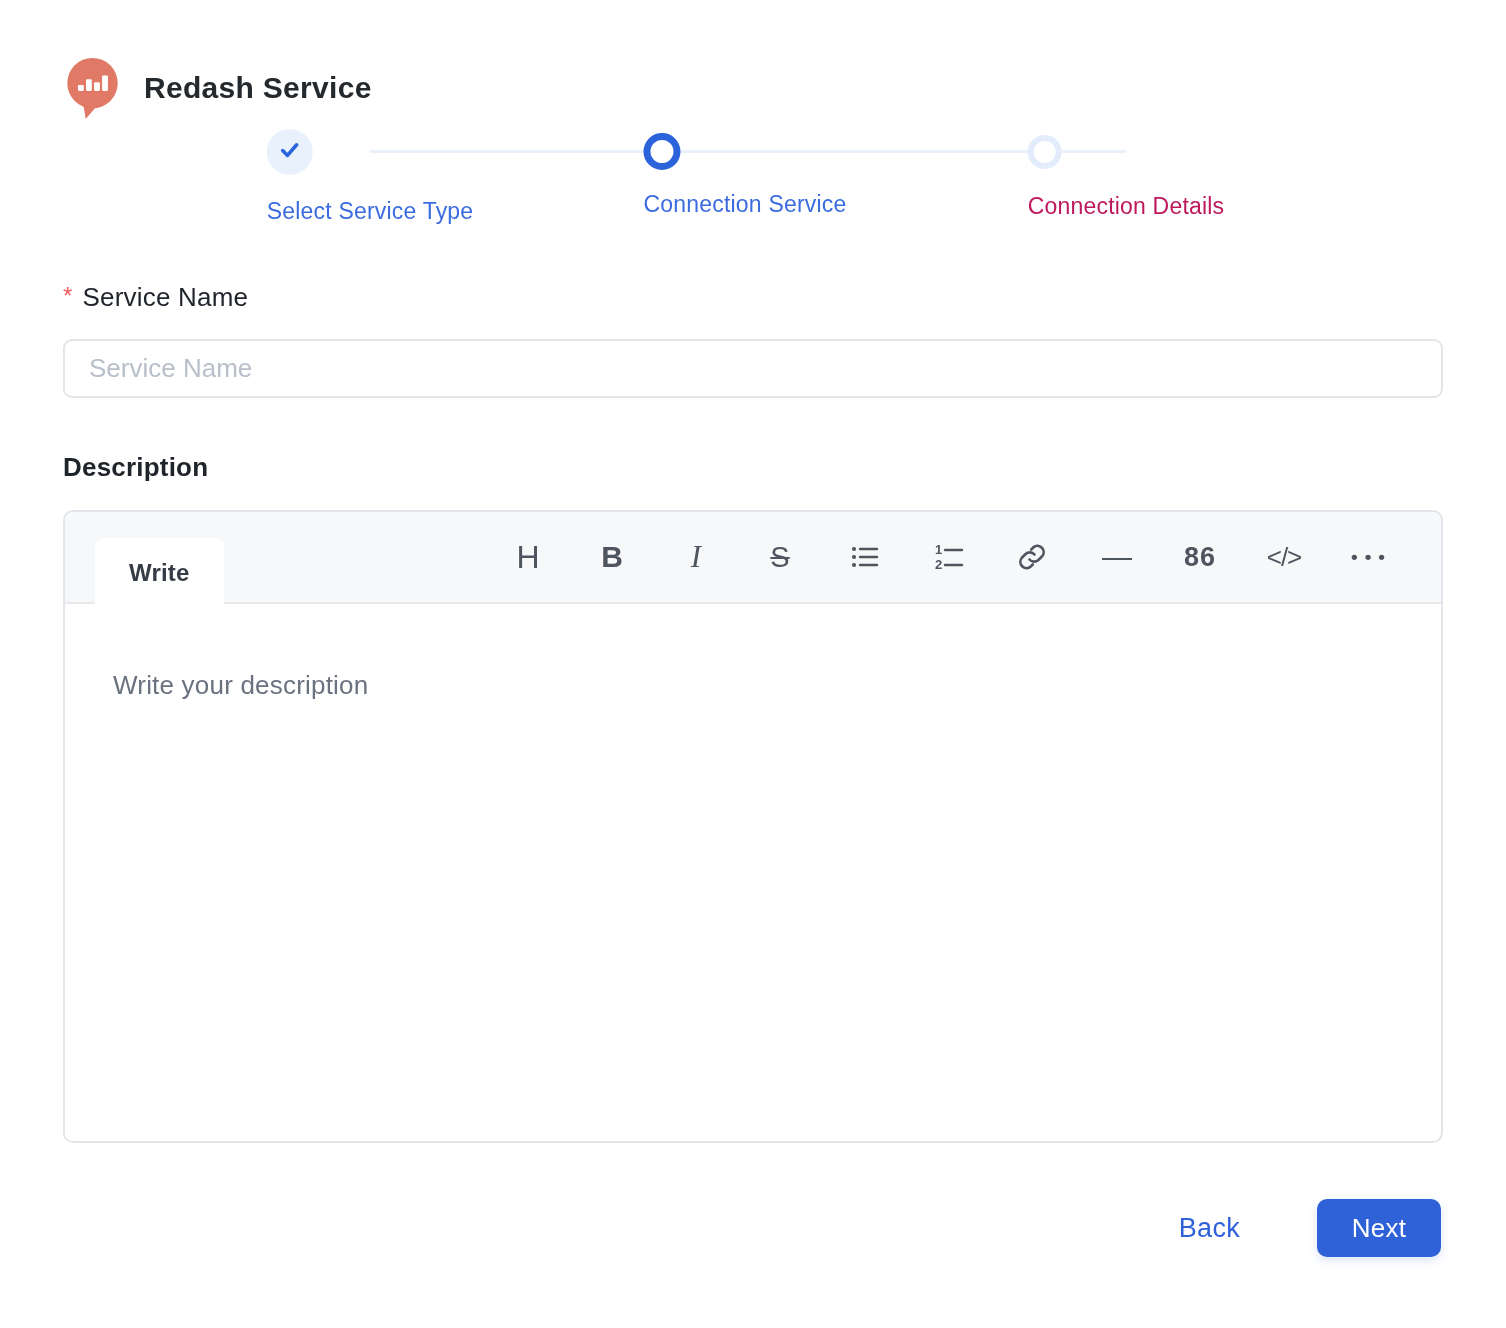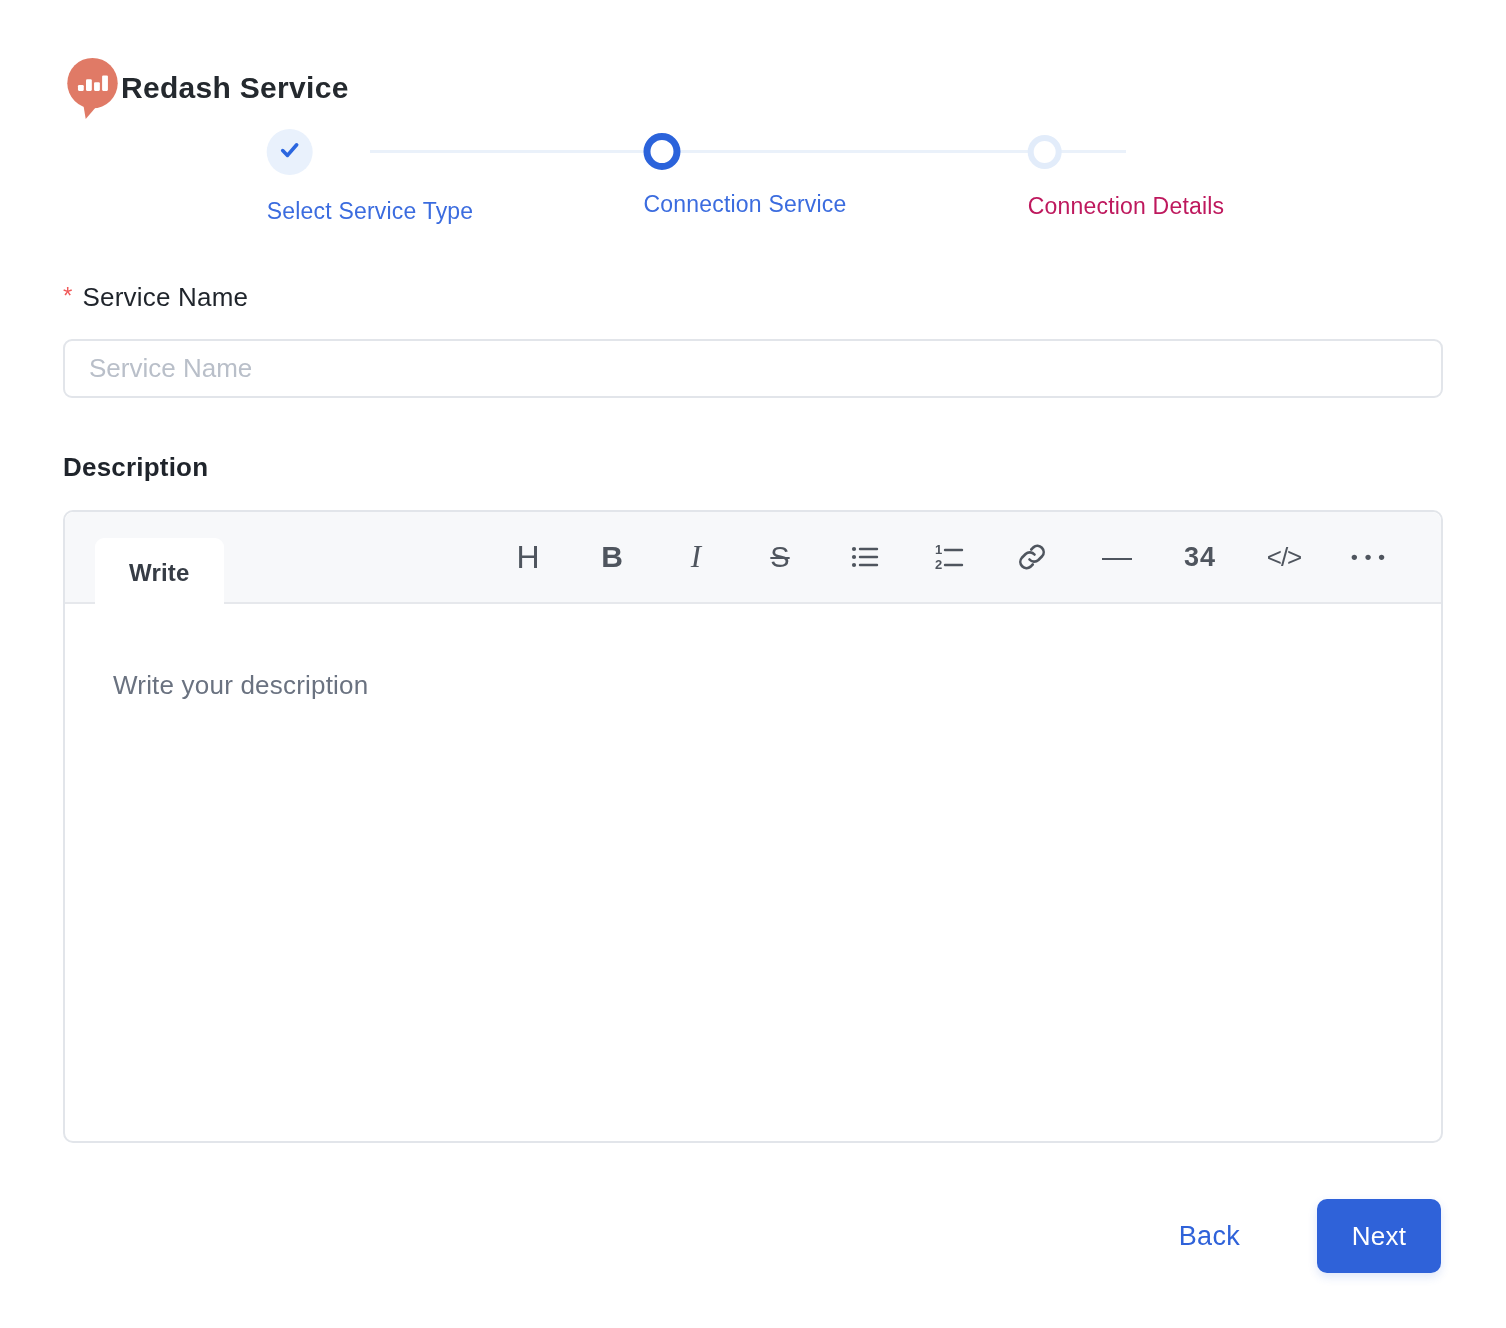--- a/index.html
+++ b/index.html
@@ -1,21 +1,21 @@
 <!DOCTYPE html>
 <html><head>
 <meta charset="utf-8">
 <style>
   html,body{margin:0;padding:0;background:#fff;}
   .page{
     position:relative;width:1506px;height:1328px;background:#ffffff;
     font-family:"Liberation Sans",sans-serif;color:#23272E;overflow:hidden;
   }
   
-  .brand{position:absolute;left:64px;top:56px;display:flex;align-items:center;}
+  .brand{position:absolute;left:64px;top:56px;display:flex;align-items:center;gap:23px;}
   .brand svg{display:block;}
   .page-title{font-size:30px;font-weight:600;color:#24292E;letter-spacing:.3px;}
   
   .stepper{position:absolute;left:63px;top:128px;width:1380px;height:104px;}
   .connector{position:absolute;left:307px;top:22px;width:756px;height:3px;background:#EAF1FA;}
   .step{position:absolute;top:0;transform:translateX(-50%);display:flex;flex-direction:column;align-items:flex-start;}
   .step-1{left:307px;} .step-2{left:682px;} .step-3{left:1063px;}
   .dot{position:relative;z-index:2;box-sizing:border-box;display:flex;align-items:center;justify-content:center;}
   .dot-completed{width:46px;height:46px;margin-top:1px;border-radius:50%;background:#E9F1FC;}
   .dot-active{width:37px;height:37px;margin-top:5px;border-radius:50%;background:#fff;border:7px solid #2B63DB;}
@@ -74,21 +74,21 @@
     padding:40px 48px;font-size:26px;color:#2B3039;font-family:"Liberation Sans",sans-serif;
     border-radius:0 0 9px 9px;
     margin-top:26px;
   }
   .editor-body::placeholder{color:#6A7280;letter-spacing:.2px;}
   
   .footer{position:absolute;top:1199px;right:65px;display:flex;align-items:center;gap:77px;}
   .back-link{font-size:27px;color:#2F62D9;background:none;border:none;cursor:pointer;
     font-family:"Liberation Sans",sans-serif;padding:0;font-weight:500;letter-spacing:.3px;}
   .next-btn{
-    width:124px;height:74px;border:none;border-radius:10px;background:#2F62D9;color:#fff;
+    width:124px;height:58px;border:none;border-radius:10px;background:#2F62D9;color:#fff;
     font-size:26px;font-weight:500;cursor:pointer;font-family:"Liberation Sans",sans-serif;
     box-shadow:0 4px 10px rgba(47,98,217,.16);letter-spacing:.3px;
   }
 </style>
 </head>
 <body>
 
 <div class="page">
 
   <div class="brand">
@@ -165,21 +165,21 @@
             <line x1="13" y1="24" x2="30" y2="24" stroke="#4F555E" stroke-width="2.4" stroke-linecap="round"></line>
           </svg>
         </button>
         <button class="tool">
           <svg width="30" height="30" viewBox="0 0 24 24" fill="none" xmlns="http://www.w3.org/2000/svg">
             <path d="M10 14a5 5 0 0 0 7.1.4l3-3a5 5 0 0 0-7-7.1l-1.7 1.7" stroke="#4F555E" stroke-width="2.1" stroke-linecap="round" stroke-linejoin="round"></path>
             <path d="M14 10a5 5 0 0 0-7.1-.4l-3 3a5 5 0 0 0 7 7.1l1.7-1.7" stroke="#4F555E" stroke-width="2.1" stroke-linecap="round" stroke-linejoin="round"></path>
           </svg>
         </button>
         <button class="tool g-hr">—</button>
-        <button class="tool g-quote">34</button>
+        <button class="tool g-quote">86</button>
         <button class="tool g-code">&lt;/&gt;</button>
         <button class="tool g-more">•••</button>
       </div>
     </div>
     <textarea class="editor-body" placeholder="Write your description" style=""></textarea>
   </div>
 
   <div class="footer">
     <button class="back-link">Back</button>
     <button class="next-btn">Next</button>

